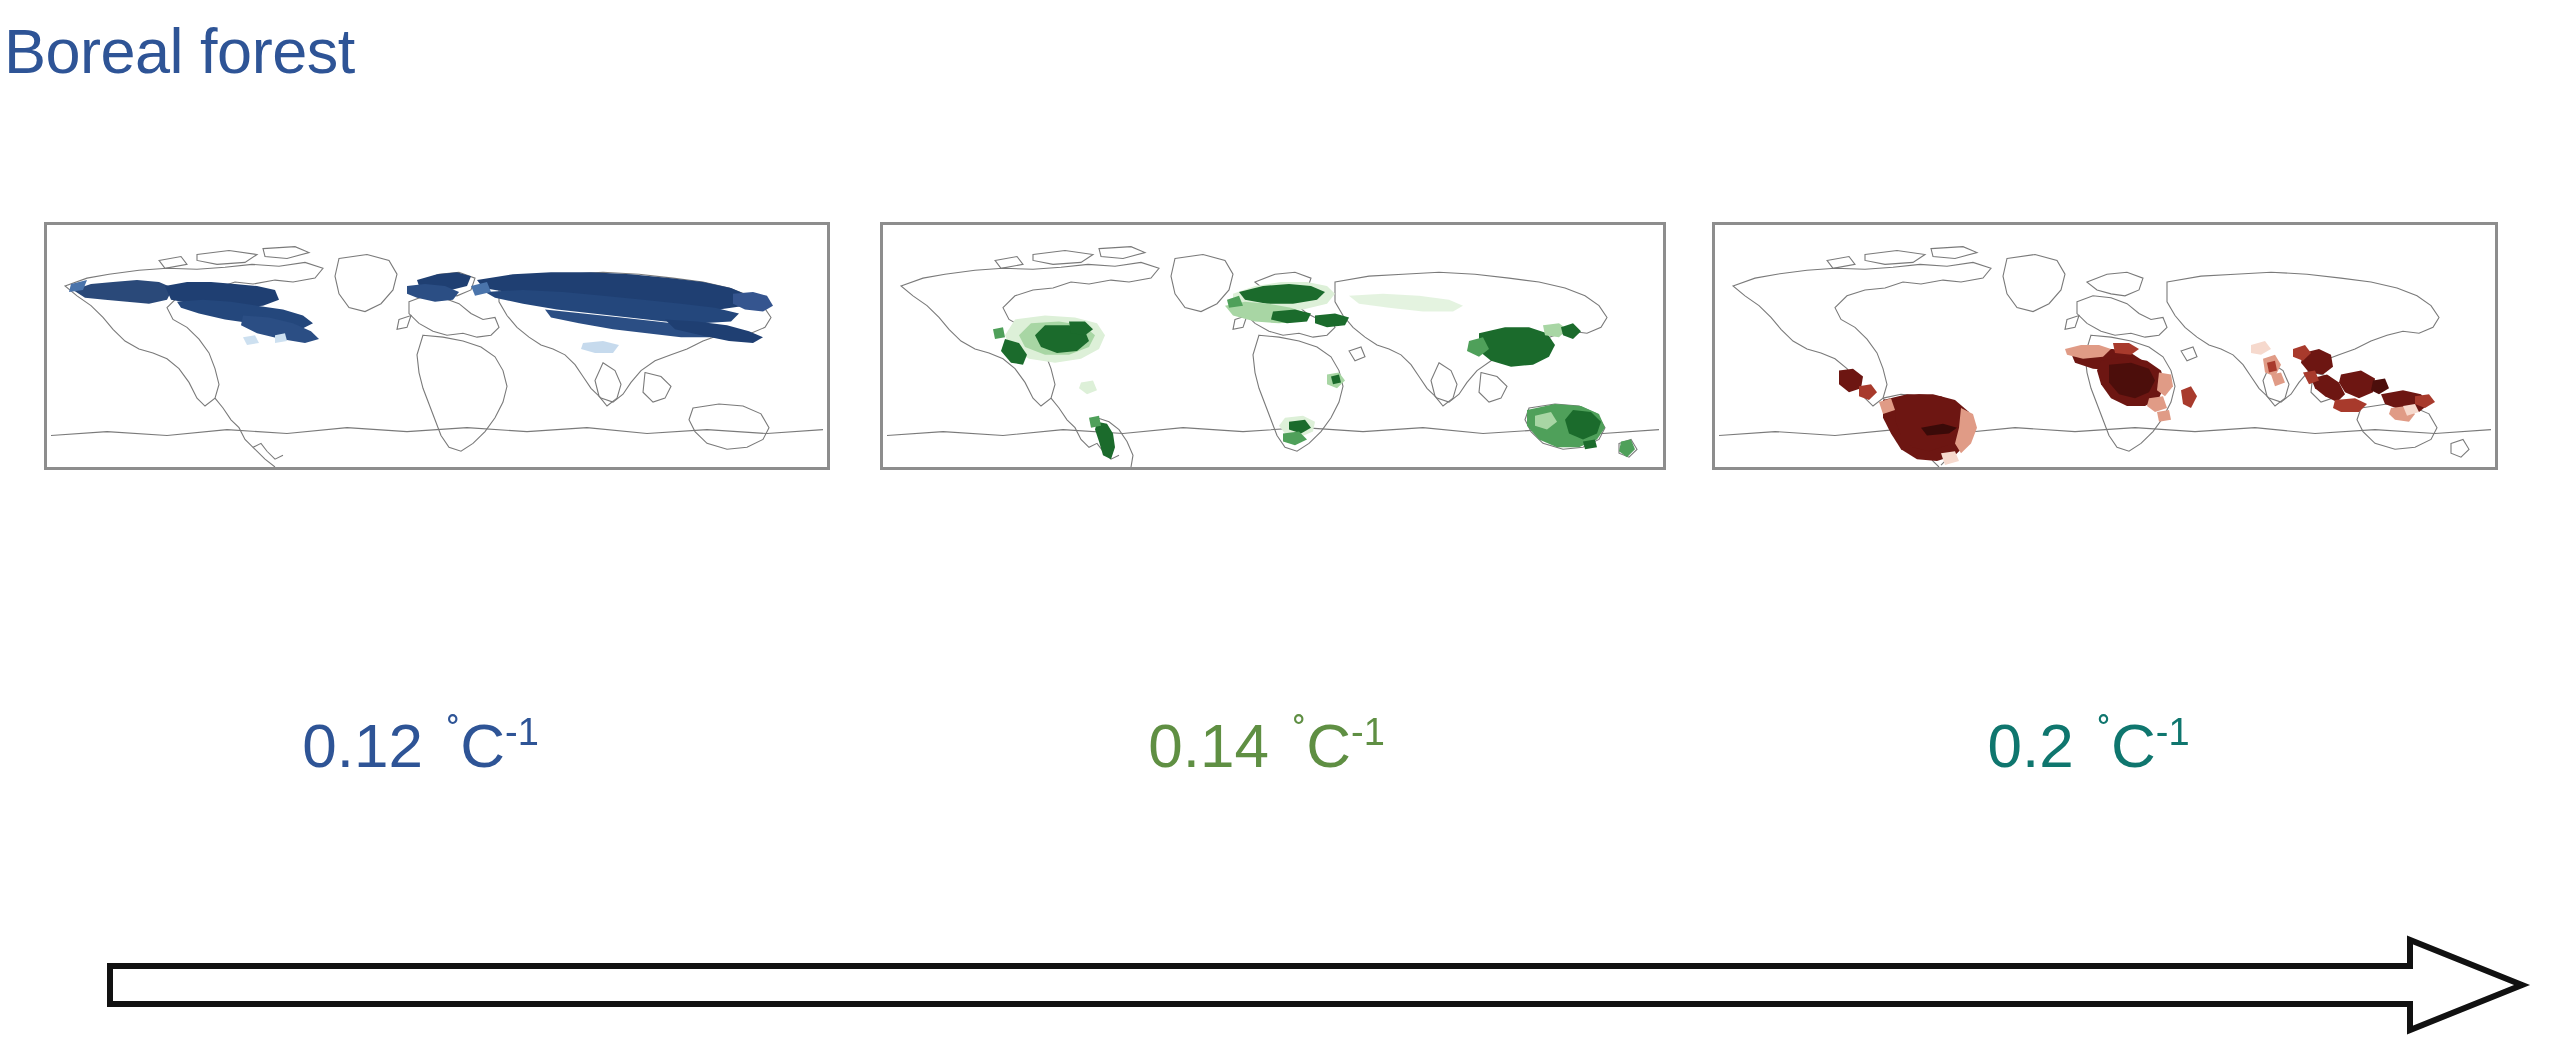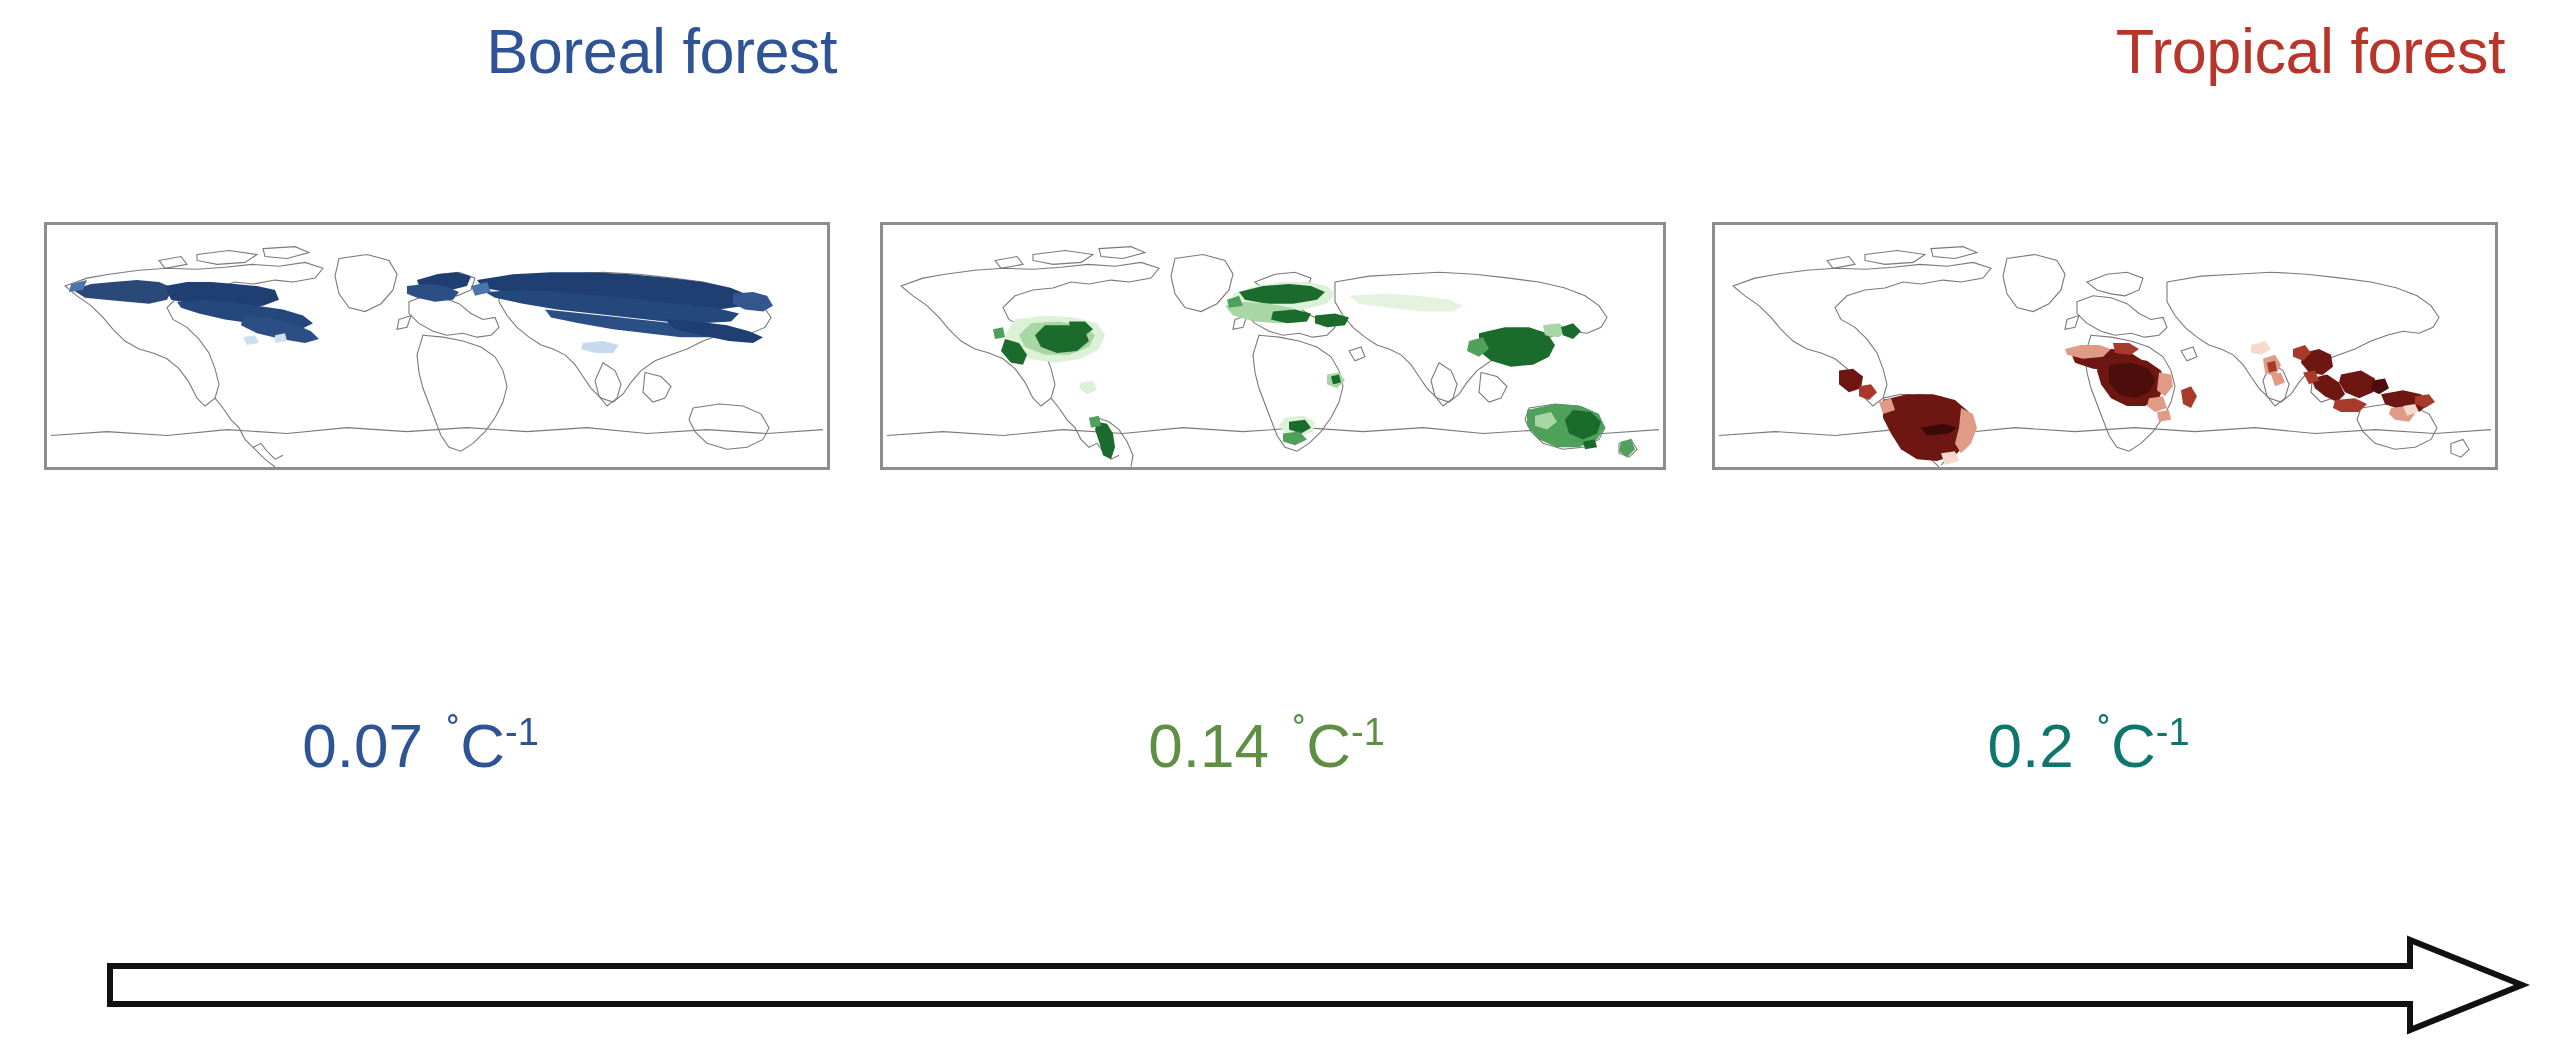--- a/index.html
+++ b/index.html
@@ -7,21 +7,21 @@
        font-family:"Liberation Sans",sans-serif;}
   .figure{position:relative;width:2560px;height:1061px;background:#fff;}
 
   .panel{position:absolute;top:0;width:833px;height:900px;}
   .panel-1{left:4px;}
   .panel-2{left:850px;}
   .panel-3{left:1672px;}
 
   .panel-title{
     position:absolute;top:18px;left:0;width:100%;
-    text-align:right;font-size:63px;font-weight:400;
+    text-align:left;font-size:63px;font-weight:400;
     letter-spacing:-0.5px;line-height:1.05;white-space:nowrap;
   }
 
   .map-wrap{
     position:absolute;top:222px;left:40px;
     width:786px;height:248px;
     border:3px solid #8d8d8d;background:#ffffff;box-sizing:border-box;
   }
   .panel-2 .map-wrap{left:30px;}
   .panel-3 .map-wrap{left:40px;}
@@ -132,21 +132,21 @@
           <path d="M424,62 L440,58 L444,68 L428,72 Z" fill="#4a74ab"></path>
 
           <path d="M536,120 L556,118 L572,122 L566,130 L548,130 L534,126 Z" fill="#bcd4ea" opacity="0.85"></path>
           <path d="M196,114 L208,112 L212,120 L200,122 Z" fill="#cde0f0"></path>
           <path d="M228,112 L238,110 L240,118 L228,120 Z" fill="#cde0f0"></path>
         </g>
       </svg>
     </div>
 
     <div class="panel-value" style="color: rgb(46, 84, 150);">
-      <span class="val-num">0.07</span><span class="val-unit"><span class="deg">˚</span><span>C</span><span class="sup">-1</span></span>
+      <span class="val-num">0.12</span><span class="val-unit"><span class="deg">˚</span><span>C</span><span class="sup">-1</span></span>
     </div>
   </div>
 
   <div class="panel panel-2">
 
     <div class="map-wrap">
       <svg class="map-svg" viewBox="0 0 780 246" preserveAspectRatio="none">
         <g fill="none" stroke="#7a7a7a" stroke-width="1.1">
           <path d="M18,62 L40,54 L62,50 L92,46 L120,44 L150,45 L178,43 L205,40
                    L232,42 L258,38 L276,44 L268,54 L246,58 L228,56 L206,60
@@ -248,21 +248,20 @@
         </g>
       </svg>
     </div>
 
     <div class="panel-value" style="color: rgb(95, 143, 67);">
       <span class="val-num">0.14</span><span class="val-unit"><span class="deg">˚</span><span>C</span><span class="sup">-1</span></span>
     </div>
   </div>
 
   <div class="panel panel-3">
-    <div class="panel-title" style="color: rgb(184, 53, 42);">Tropical forest</div>
 
     <div class="map-wrap">
       <svg class="map-svg" viewBox="0 0 780 246" preserveAspectRatio="none">
         <g fill="none" stroke="#7a7a7a" stroke-width="1.1">
           <path d="M18,62 L40,54 L62,50 L92,46 L120,44 L150,45 L178,43 L205,40
                    L232,42 L258,38 L276,44 L268,54 L246,58 L228,56 L206,60
                    L188,58 L170,64 L150,66 L132,72 L120,84 L126,96 L140,104
                    L152,116 L162,130 L168,146 L172,162 L168,176 L158,184
                    L150,176 L142,160 L132,146 L120,136 L106,130 L92,126
                    L78,118 L66,106 L56,94 L44,82 L30,72 Z"></path>

